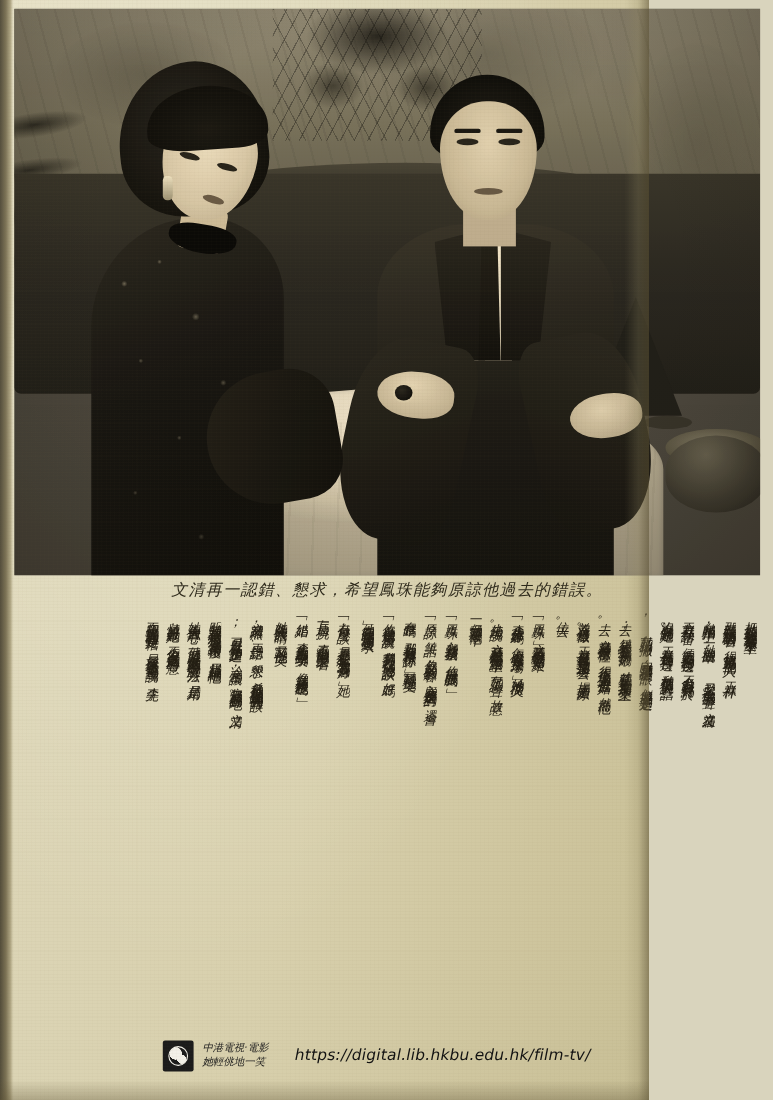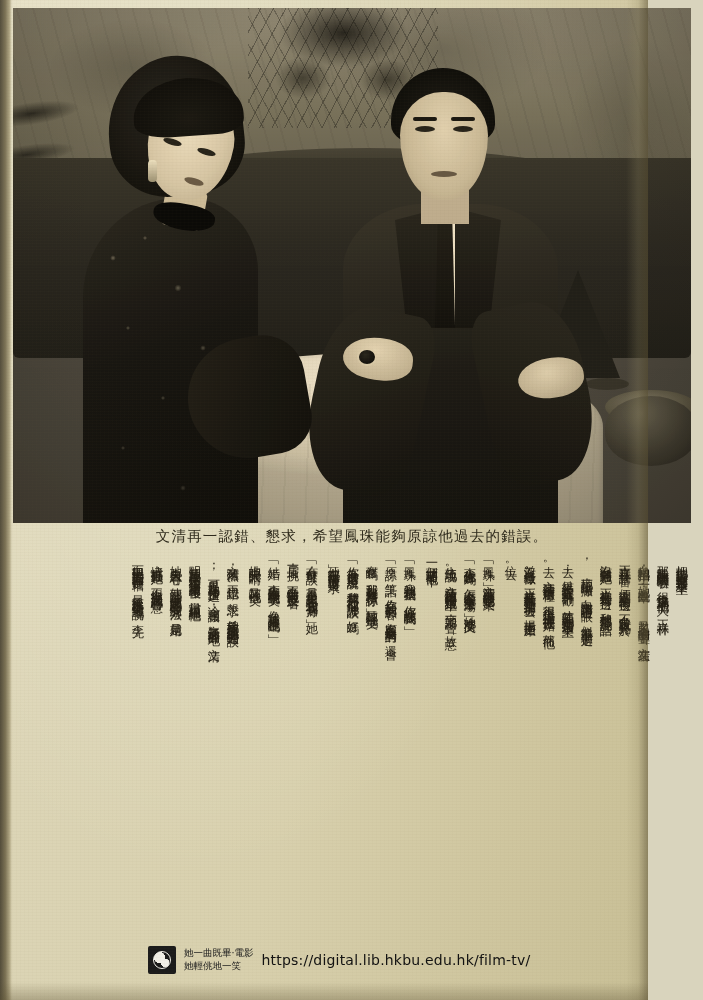--- a/index.html
+++ b/index.html
@@ -10,26 +10,27 @@
   body {
     width: 703px;
     height: 1000px;
     overflow: hidden;
     font-family: "DejaVu Sans", sans-serif;
   }
 
   
   #page {
     position: relative;
-    width: 648px;
+    width: 590px;
     height: 1000px;
     background:
       radial-gradient(ellipse at 30% 20%, rgba(255,255,240,0.35) 0%, rgba(255,255,240,0) 60%),
       linear-gradient(105deg, #e3dcc0 0%, #dcd5b6 25%, #d8d0ad 55%, #cfc69f 80%, #c8bf96 100%);
     box-sizing: border-box;
+    font-style: italic;
   }
   
   #grain {
     position: absolute;
     inset: 0;
     pointer-events: none;
     opacity: 0.30;
     background-image:
       repeating-linear-gradient(0deg, rgba(120,105,70,0.10) 0px, rgba(120,105,70,0.10) 1px, rgba(255,255,255,0) 1px, rgba(255,255,255,0) 3px),
       repeating-linear-gradient(90deg, rgba(120,105,70,0.07) 0px, rgba(120,105,70,0.07) 1px, rgba(255,255,255,0) 1px, rgba(255,255,255,0) 4px);
@@ -386,21 +387,21 @@
     font-size: 9.5px;
     line-height: 1.35;
     color: #1d1d1d;
     white-space: pre-line;
   }
   #footer-url {
     font-family: "DejaVu Sans", sans-serif;
     font-size: 14px;
     color: #111;
     letter-spacing: 0.2px;
-    margin-left: 0;
+    margin-left: 16px;
   }
 </style>
 </head>
 <body>
 
 <div id="page">
 
   <div id="binding"></div>
 
   <div id="photo">
@@ -488,20 +489,20 @@
     <div class="col">明知她是故意用這種冷言相譏來報復，當日拒絕絕絕他</div>
     <div class="col">她失去自尊心；他清楚唯一能使她囘心轉意的方法，就是用</div>
     <div class="col">情感去打動她，不但沒有使她囘心轉意，</div>
     <div class="col">而把現實的局面弄得更糟。最後鳳珠毫不容氣地說：「李先</div>
   </div>
 
   <div id="footer">
     <div id="logo-box">
       <div id="logo-glyph"></div>
     </div>
-    <div id="footer-cn"><span>她一曲既畢‧電影</span><br><span>她輕佻地一笑</span></div>
+    <div id="footer-cn"><span>中港電視‧電影</span><br><span>她輕佻地一笑</span></div>
     <div id="footer-url">https://digital.lib.hkbu.edu.hk/film-tv/</div>
   </div>
 
   <div id="grain"></div>
   <div id="rightedge"></div>
   <div id="bottomedge"></div>
 </div>
 
 </body></html>

